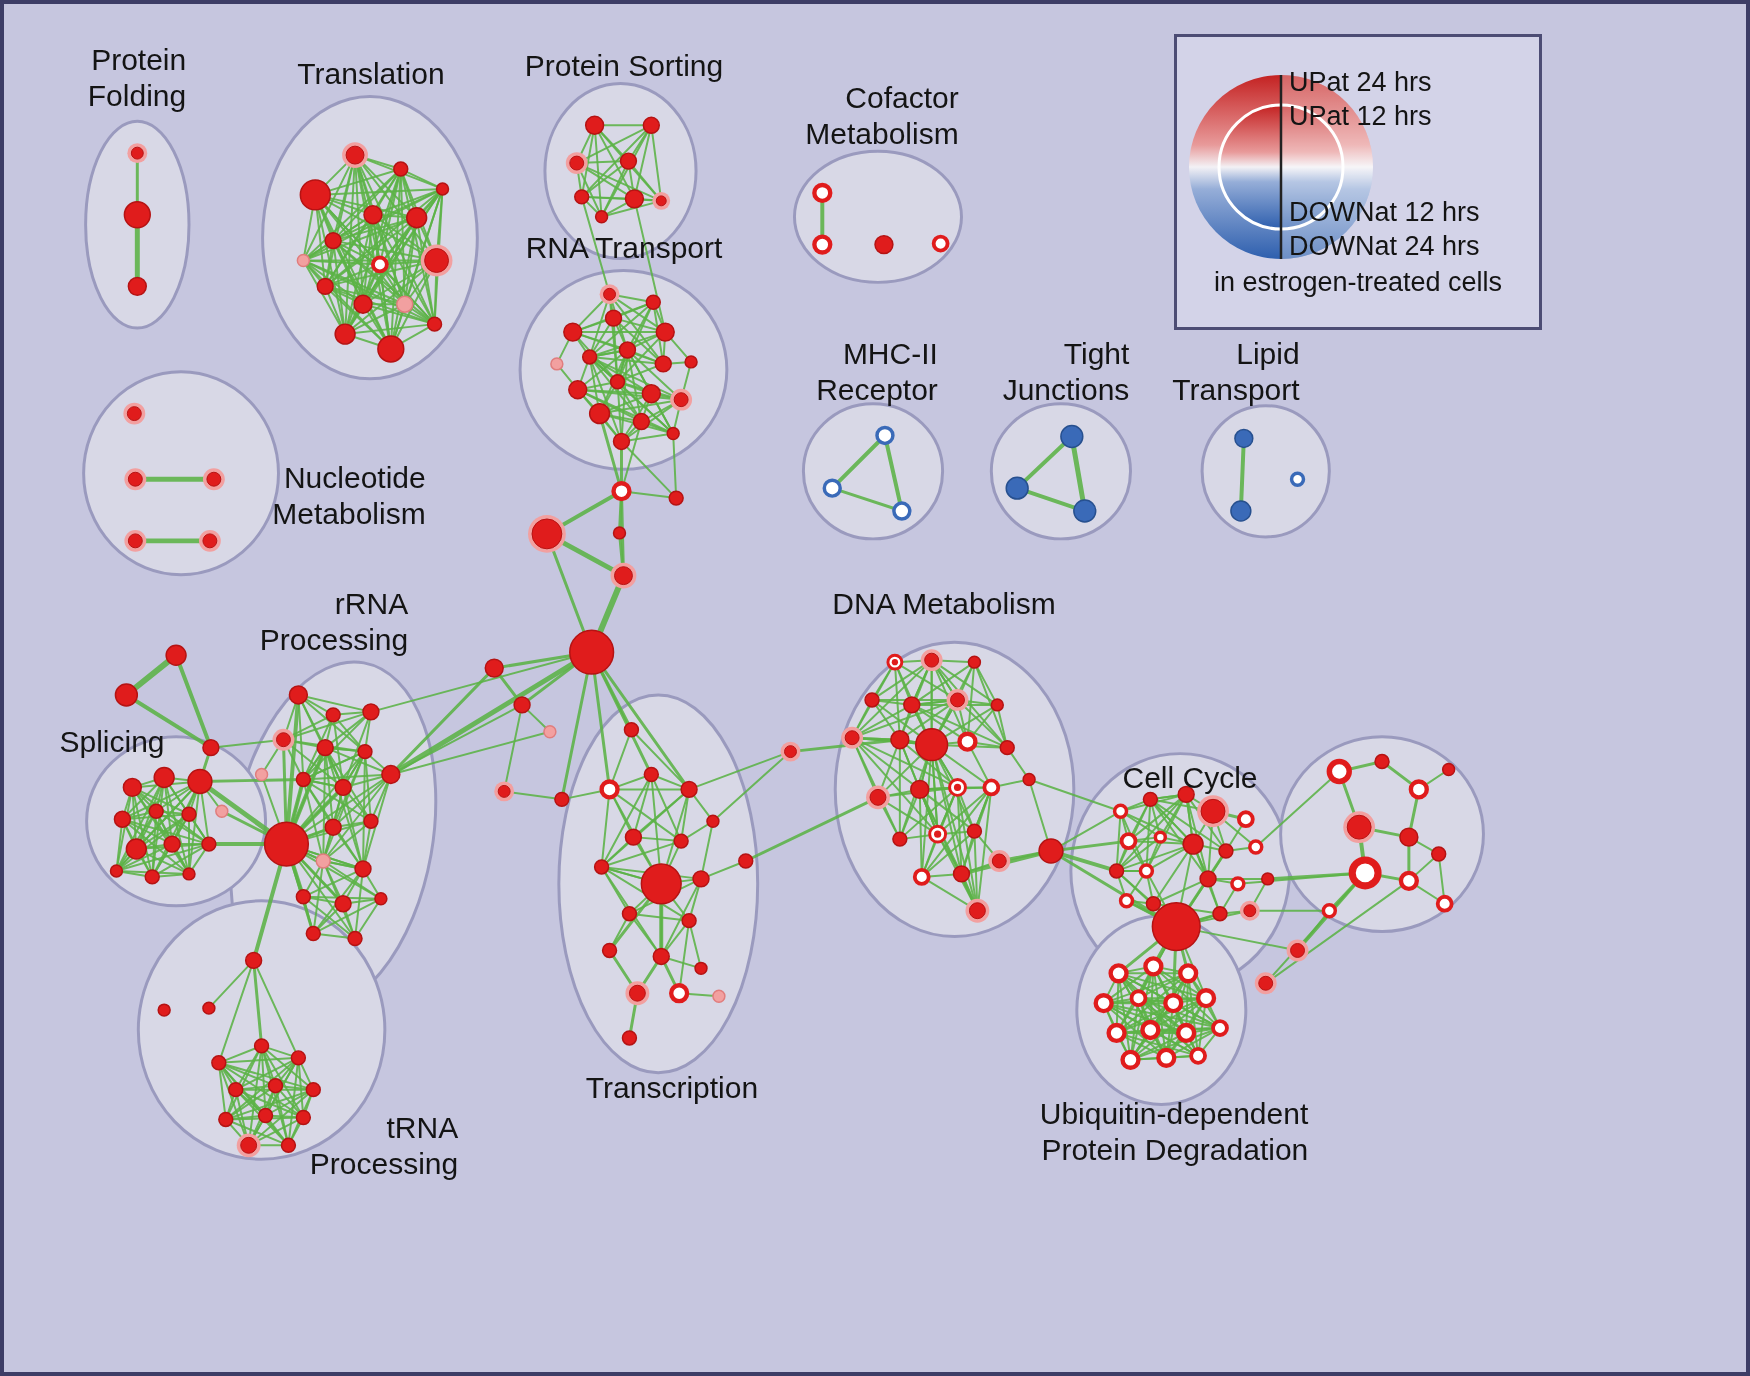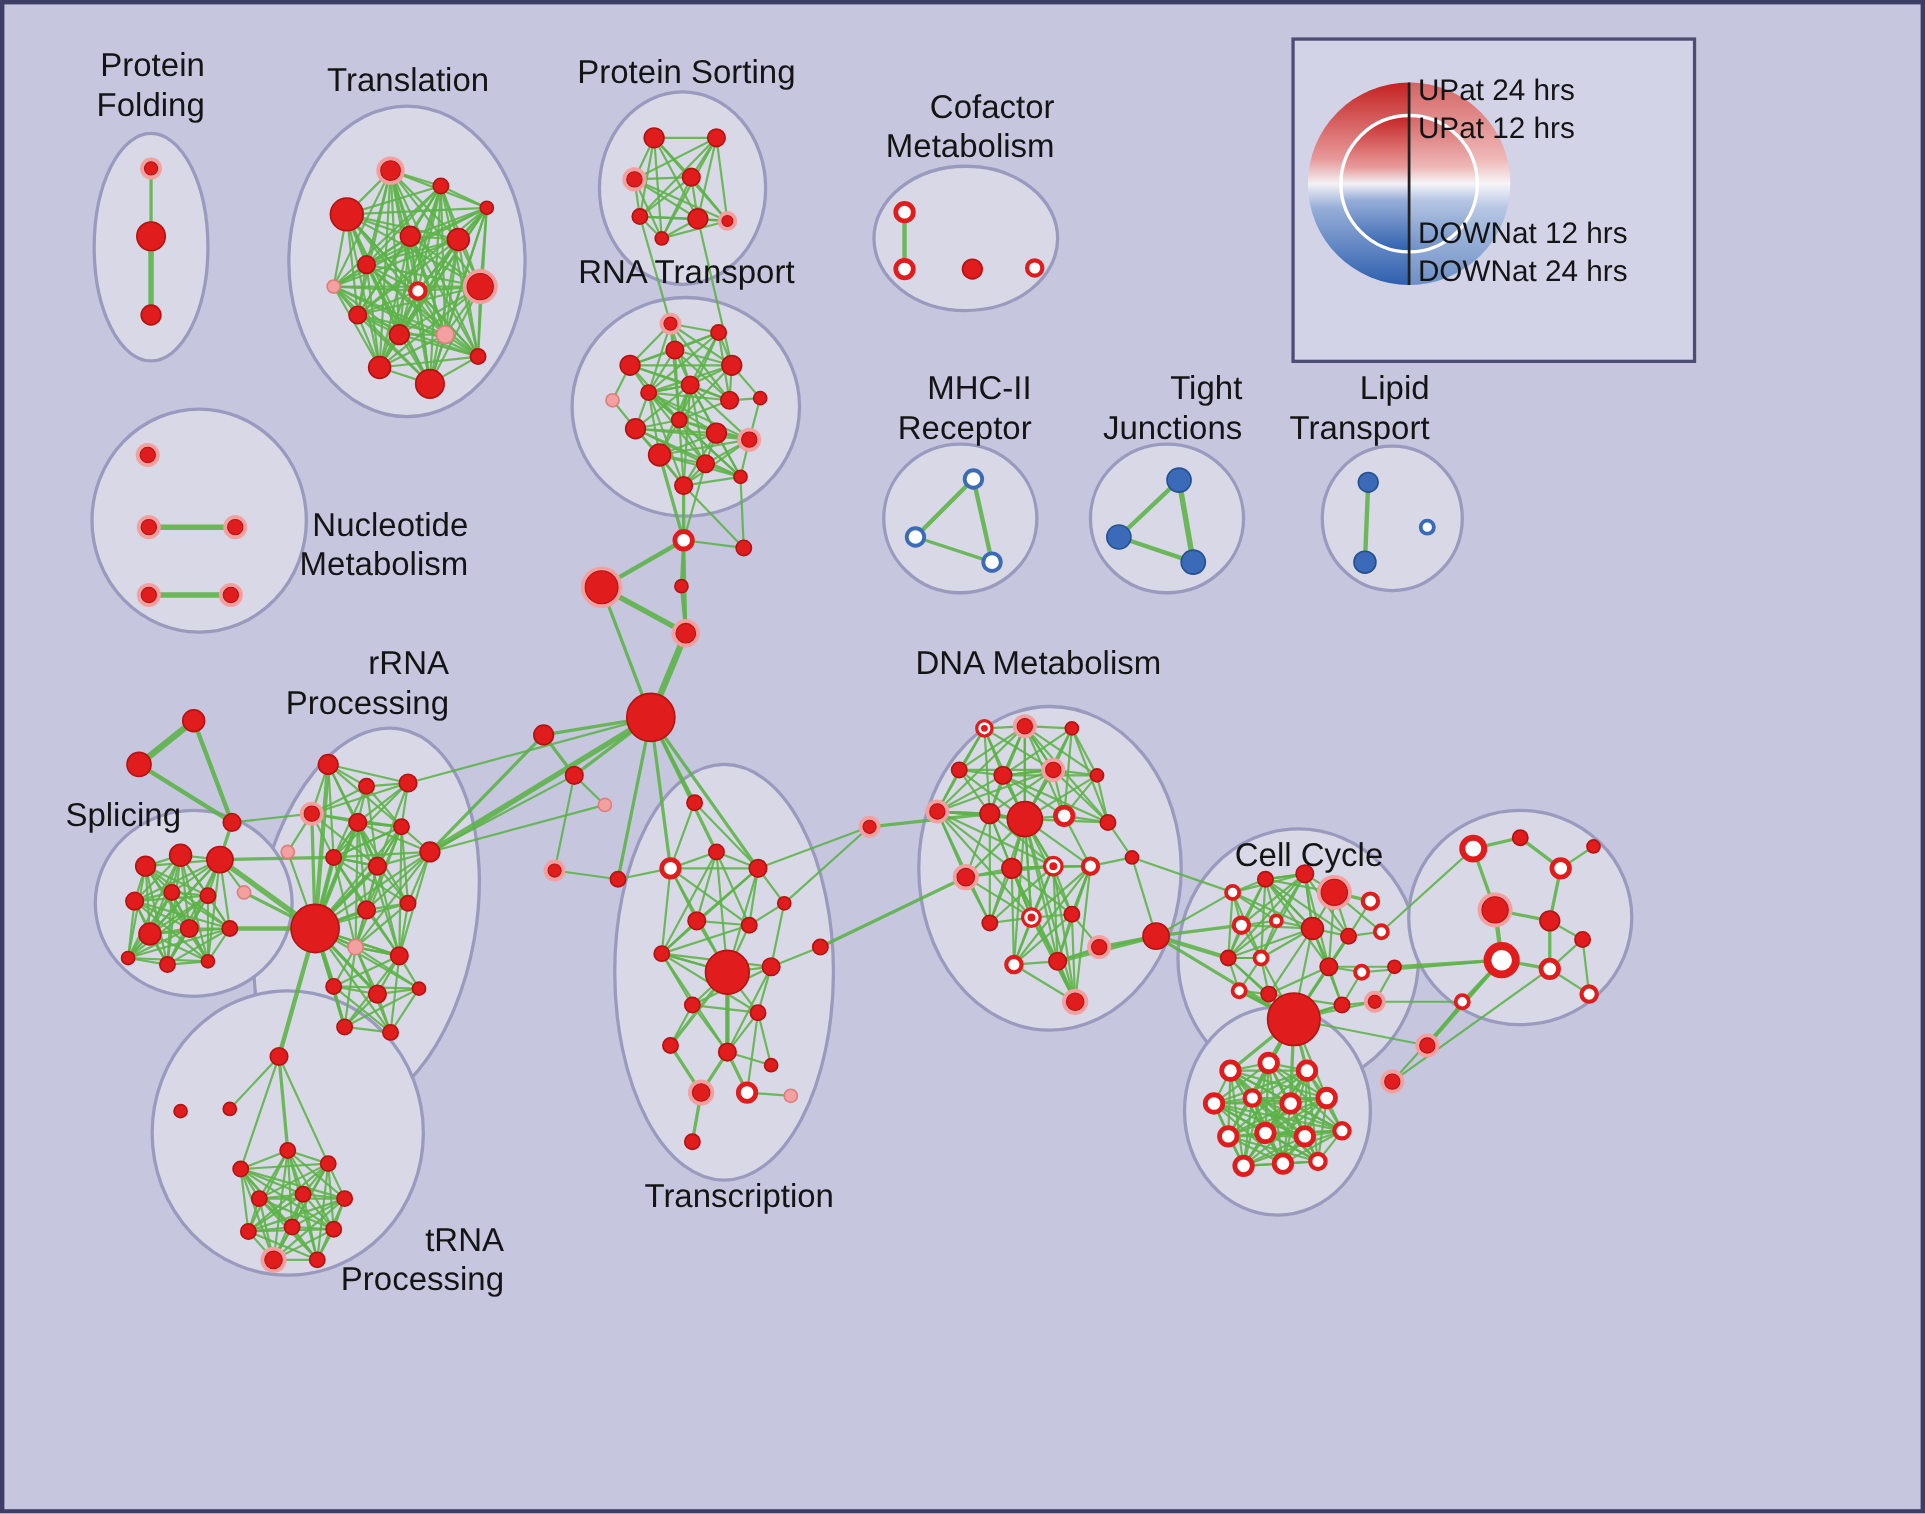--- a/index.html
+++ b/index.html
@@ -1228,20 +1228,22 @@
   <div class="clabel" style="left:1232px;top:332px">Lipid
 Transport</div>
   <div class="clabel" style="left:330px;top:582px">rRNA
 Processing</div>
   <div class="clabel" style="left:108px;top:720px">Splicing</div>
   <div class="clabel" style="left:380px;top:1106px">tRNA
 Processing</div>
   <div class="clabel" style="left:668px;top:1066px">Transcription</div>
   <div class="clabel" style="left:940px;top:582px">DNA Metabolism</div>
   <div class="clabel" style="left:1186px;top:756px">Cell Cycle</div>
+  <div class="clabel" style="left:1170px;top:1092px">Ubiquitin-dependent
+Protein Degradation</div>
 
   <div class="legend">
     <svg class="legend-rings" width="208" height="208" viewBox="0 0 208 208">
       <defs>
         <linearGradient id="gud" x1="0" y1="0" x2="0" y2="1">
           <stop offset="0" class="s-red"></stop>
           <stop offset="0.38" class="s-pink"></stop>
           <stop offset="0.5" class="s-white"></stop>
           <stop offset="0.62" class="s-lblue"></stop>
           <stop offset="1" class="s-blue"></stop>
@@ -1261,15 +1263,16 @@
       <span>at 12 hrs</span>
     </div>
     <div class="legend-row" style="top:160px">
       <span>DOWN</span>
       <span>at 12 hrs</span>
     </div>
     <div class="legend-row" style="top:194px">
       <span>DOWN</span>
       <span>at 24 hrs</span>
     </div>
+    <div class="legend-footer" style="top:230px">in estrogen-treated cells</div>
   </div>
 
 </div>
 
 </body></html>

